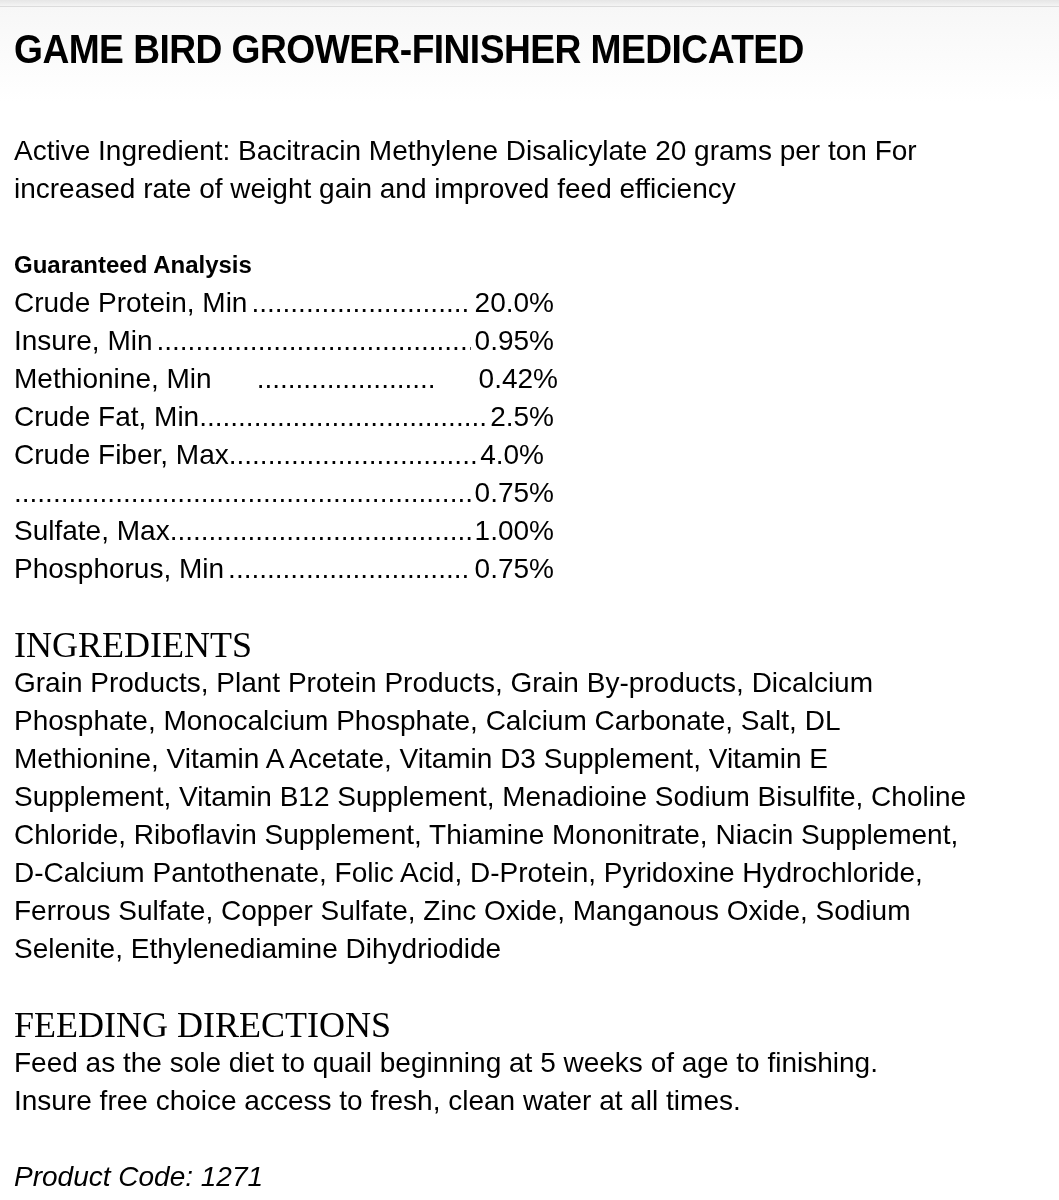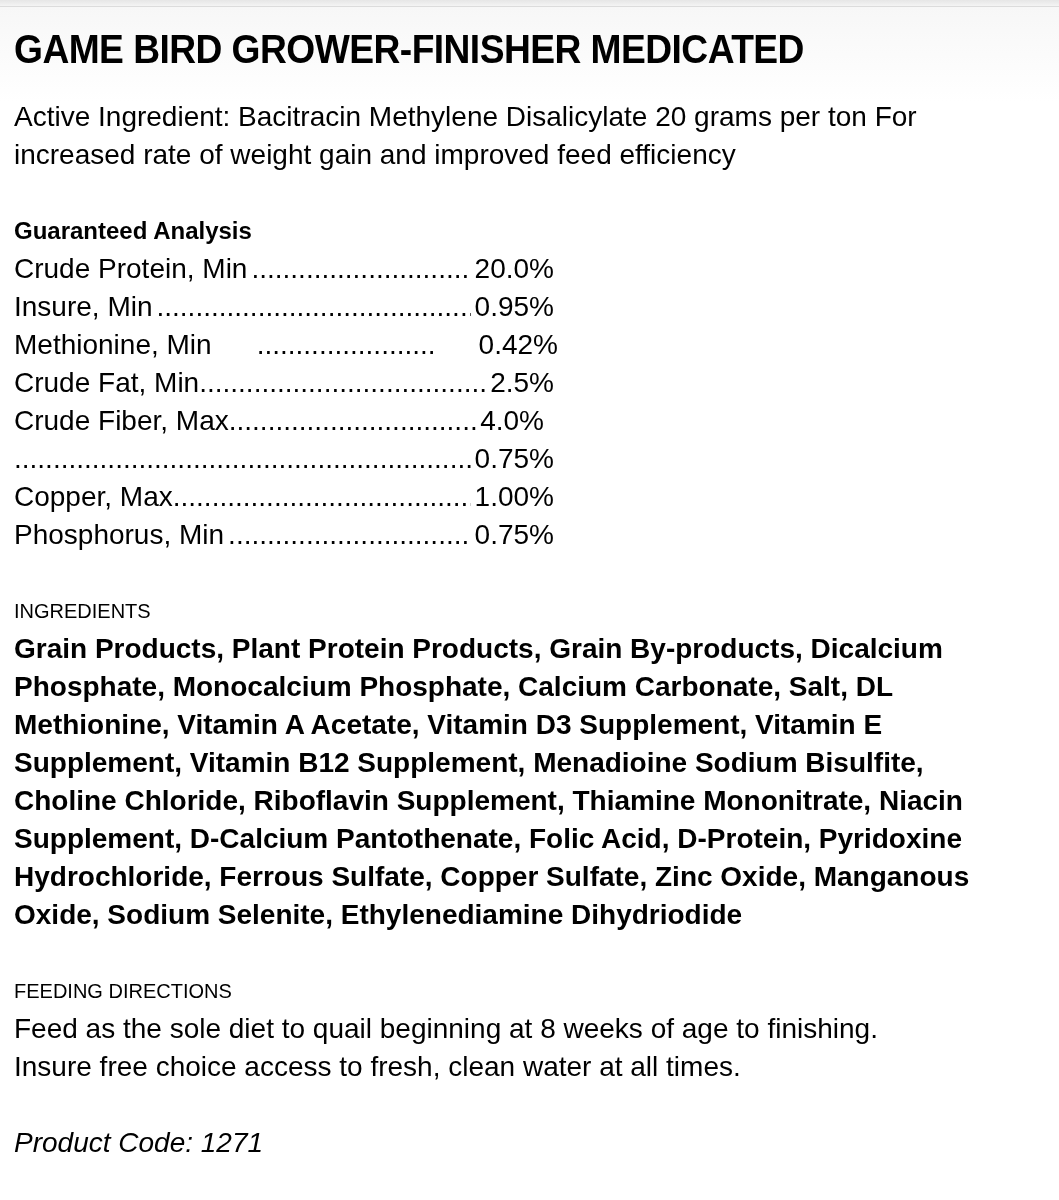--- a/index.html
+++ b/index.html
@@ -39,21 +39,21 @@
       font-weight: bold;
       letter-spacing: -0.6px;
       line-height: 46px;
       white-space: nowrap;
       transform: scaleX(0.93);
       transform-origin: left center;
     }
     .content {
       position: absolute;
       left: 14px;
-      top: 98px;
+      top: 132px;
       width: 1030px;
       font-size: 28px;
       line-height: 38px;
     }
     .content p { margin: 0; }
     .active { margin-bottom: 38px !important; width: 1000px; }
     .ga-heading {
       font-weight: bold;
       margin: 0;
       font-size: 24px;
@@ -73,22 +73,22 @@
       overflow: hidden;
       white-space: nowrap;
       letter-spacing: 0px;
       margin: 0 4px;
     }
     .ga-dots::before {
       content: "........................................................................................................................";
     }
     .ga-value { flex: 0 0 auto; text-align: right; }
     .section-gap { height: 38px; }
-    .section-heading { margin: 0; font-weight: normal; font-size: 20px; line-height: 38px; }
-    .ingredients-text { width: 960px; font-weight: bold; }
+    .section-heading { margin: 0; font-weight: normal; font-size: 36px; line-height: 38px; font-family: Liberation Serif, serif; }
+    .ingredients-text { width: 960px; }
     .directions-text { width: 960px; }
     .product-code {
       font-style: italic;
       margin-top: 38px !important;
     }
   </style>
 </head>
 <body>
 
 <div class="top-edge"></div>
@@ -124,21 +124,21 @@
     <div class="ga-row" style="width:530px;">
       <span class="ga-name">Crude Fiber, Max</span>
       <span class="ga-dots" style="margin:0;"></span>
       <span class="ga-value">4.0%</span>
     </div>
     <div class="ga-row">
       <span class="ga-dots" style="margin-left:0;"></span>
       <span class="ga-value">0.75%</span>
     </div>
     <div class="ga-row">
-      <span class="ga-name">Copper, Max</span>
+      <span class="ga-name">Sulfate, Max</span>
       <span class="ga-dots" style="margin-left:0;"></span>
       <span class="ga-value">1.00%</span>
     </div>
     <div class="ga-row">
       <span class="ga-name">Phosphorus, Min</span>
       <span class="ga-dots"></span>
       <span class="ga-value">0.75%</span>
     </div>
   </div>
 
@@ -146,18 +146,18 @@
 
   <div>
     <p class="section-heading">INGREDIENTS</p>
     <p class="ingredients-text">Grain Products, Plant Protein Products, Grain By-products, Dicalcium Phosphate, Monocalcium Phosphate, Calcium Carbonate, Salt, DL Methionine, Vitamin A Acetate, Vitamin D3 Supplement, Vitamin E Supplement, Vitamin B12 Supplement, Menadioine Sodium Bisulfite, Choline Chloride, Riboflavin Supplement, Thiamine Mononitrate, Niacin Supplement, D-Calcium Pantothenate, Folic Acid, D-Protein, Pyridoxine Hydrochloride, Ferrous Sulfate, Copper Sulfate, Zinc Oxide, Manganous Oxide, Sodium Selenite, Ethylenediamine Dihydriodide</p>
   </div>
 
   <div class="section-gap"></div>
 
   <div>
     <p class="section-heading">FEEDING DIRECTIONS</p>
-    <p class="directions-text">Feed as the sole diet to quail beginning at 8 weeks of age to finishing.</p>
+    <p class="directions-text">Feed as the sole diet to quail beginning at 5 weeks of age to finishing.</p>
     <p class="directions-text">Insure free choice access to fresh, clean water at all times.</p>
   </div>
 
   <p class="product-code">Product Code: 1271</p>
 </div>
 
 </body></html>

